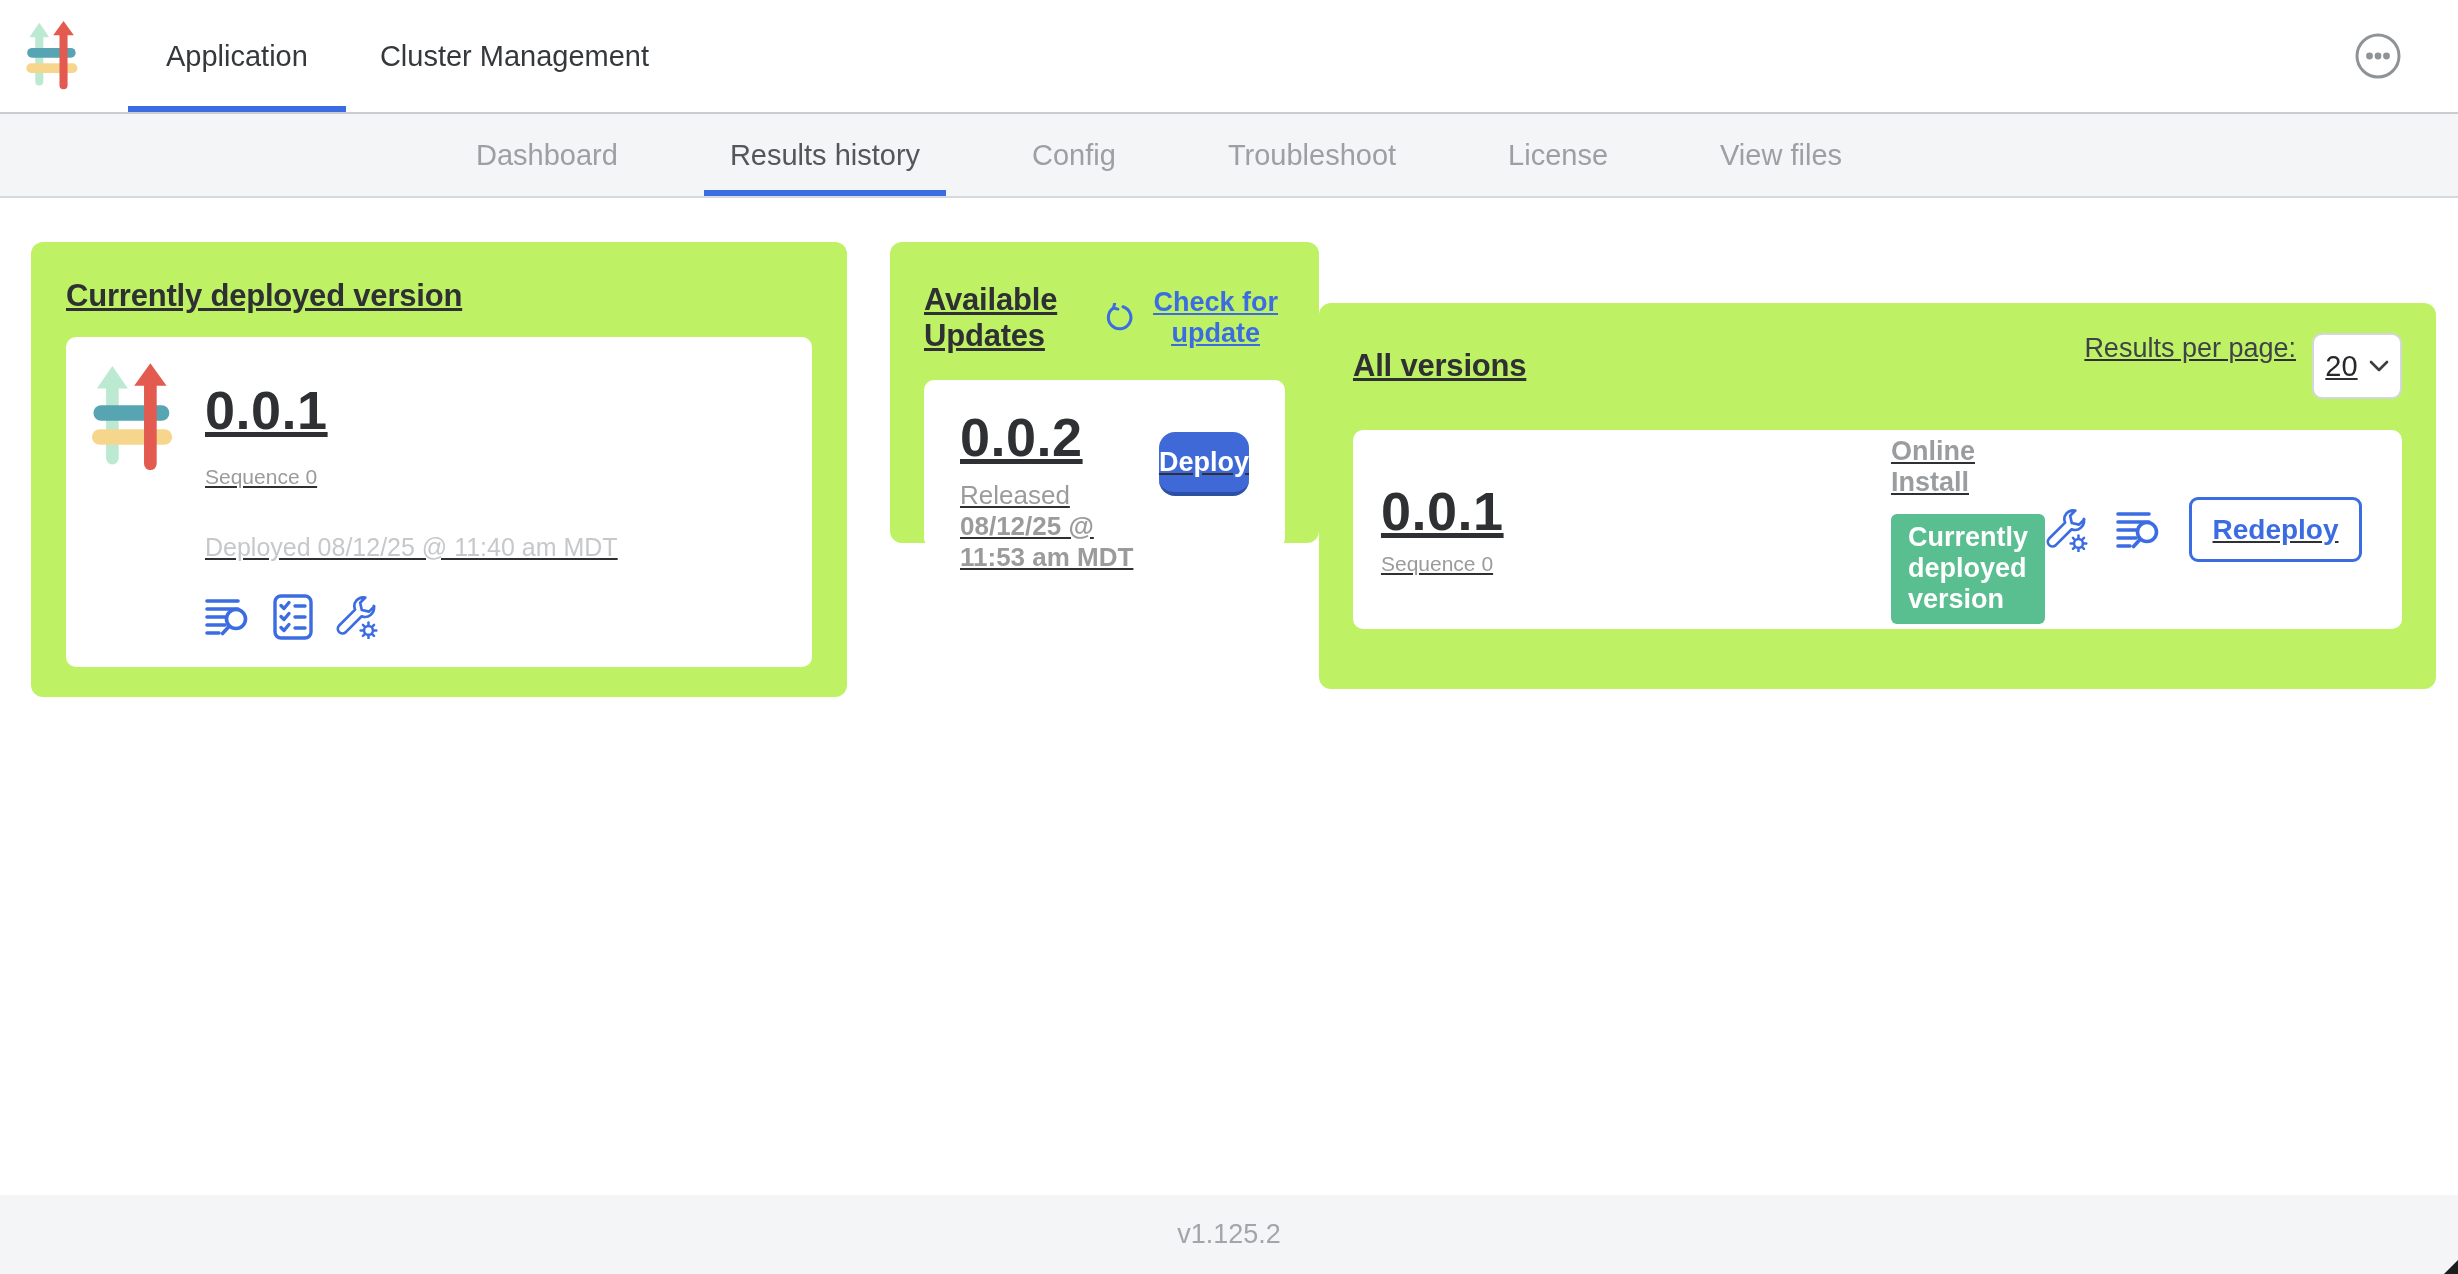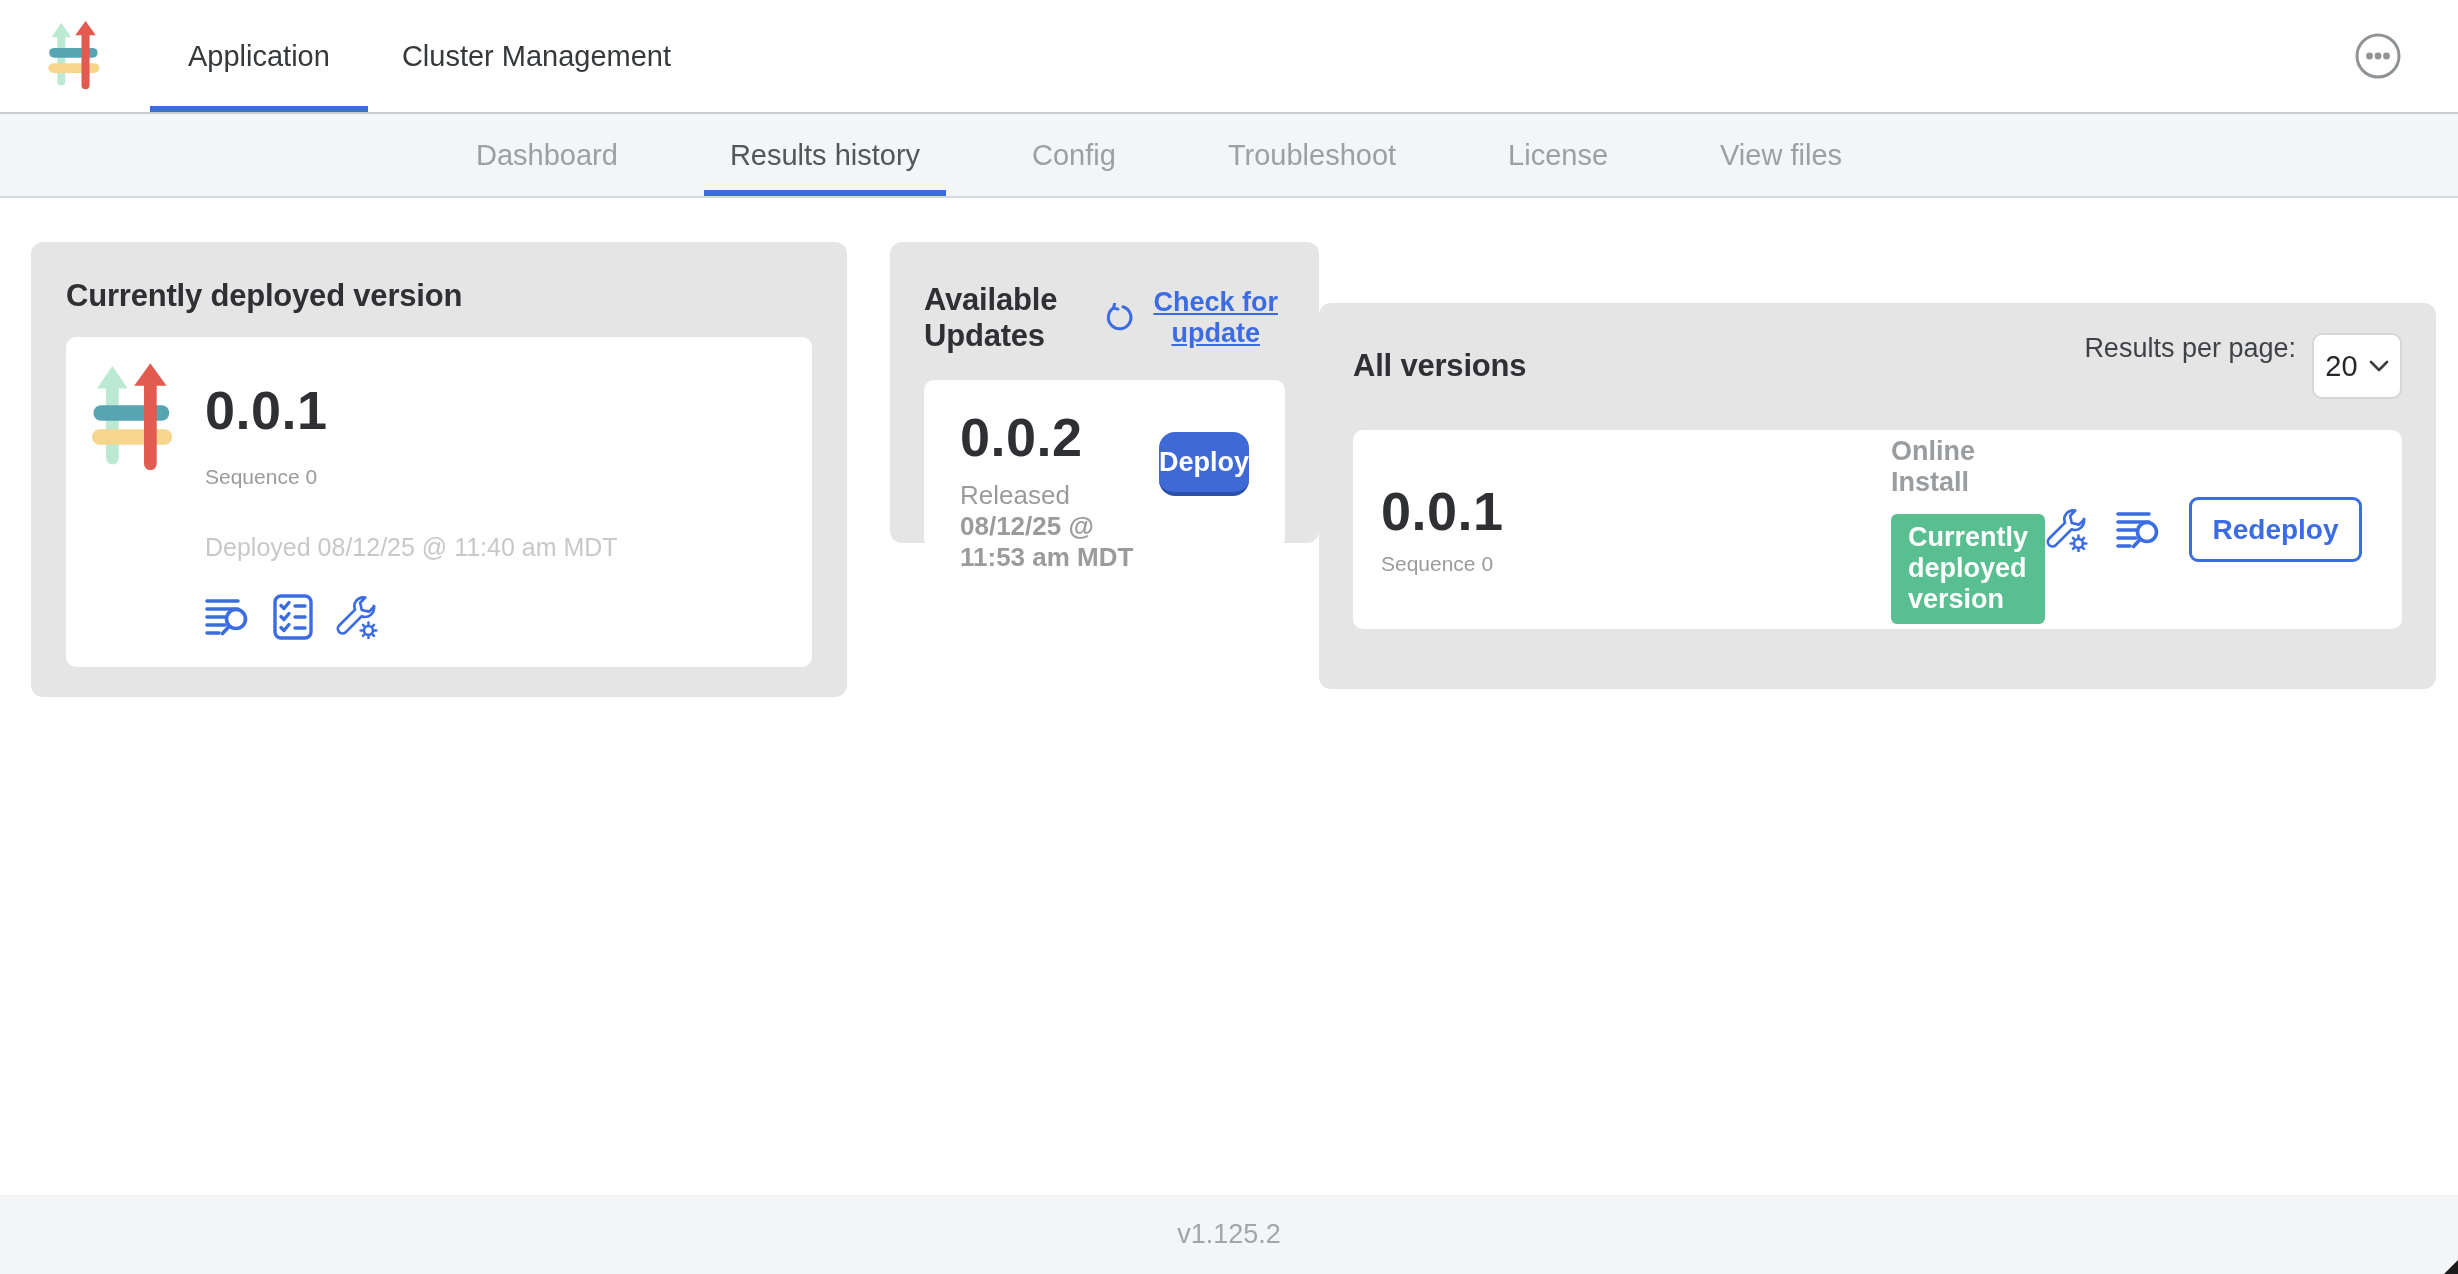--- a/index.html
+++ b/index.html
@@ -8,21 +8,21 @@
     width:2458px; height:1274px;
     font-family:"Liberation Sans", sans-serif;
     color:#2e3033; background:#ffffff;
     display:flex; flex-direction:column; overflow:hidden; position:relative;
   }
 
   
   .topnav {
     height:114px; flex:none; background:#ffffff;
     border-bottom:2px solid #c9cdd0;
-    display:flex; align-items:stretch; padding-left:48px;
+    display:flex; align-items:stretch; padding-left:26px;
   }
   .brand { align-self:center; width:58px; height:70px; margin-right:44px; flex:none; }
   .nav-tab {
     display:flex; align-items:center; padding:0 38px;
     font-size:29px; color:#35393c; position:relative; cursor:pointer; white-space:nowrap;
   }
   .nav-tab.secondary { padding:0 34px; }
   .nav-tab.active::after {
     content:""; position:absolute; left:0; right:0; bottom:0; height:6px; background:#3b6ce1;
   }
@@ -38,21 +38,21 @@
     display:flex; align-items:center; padding:0 26px; margin-right:60px;
     font-size:29px; color:#9ba0a5; position:relative; cursor:pointer; white-space:nowrap;
   }
   .subnav-item.active { color:#53575b; }
   .subnav-item.active::after {
     content:""; position:absolute; left:0; right:0; bottom:0; height:6px; background:#3b6ce1;
   }
 
   
   .main { flex:1; display:flex; align-items:flex-start; padding:44px 22px 0 31px; gap:43px; background:#fff; }
-  .card { background:#e5e5e5; border-radius:12px; }
+  .card { background:#bef264; border-radius:12px;text-decoration:underline; }
   .card-title { font-size:31px; font-weight:bold; color:#2e3033; letter-spacing:-0.2px; }
 
   
   .card-current { width:816px; height:455px; flex:none; padding:36px 35px; }
   .deployed-box { margin-top:23px; height:330px; background:#fff; border-radius:10px; padding:26px; display:flex; }
   .logo-big { width:90px; height:110px; flex:none; }
   .dep-info { margin-left:23px; margin-top:20px; }
   .version-big { font-size:54px; font-weight:bold; color:#2e3033; line-height:1; letter-spacing:0.5px; }
   .seq-text { margin-top:28px; font-size:21px; color:#9b9b9b; }
   .deployed-ts { margin-top:44px; font-size:25px; color:#c6c8ca; }

